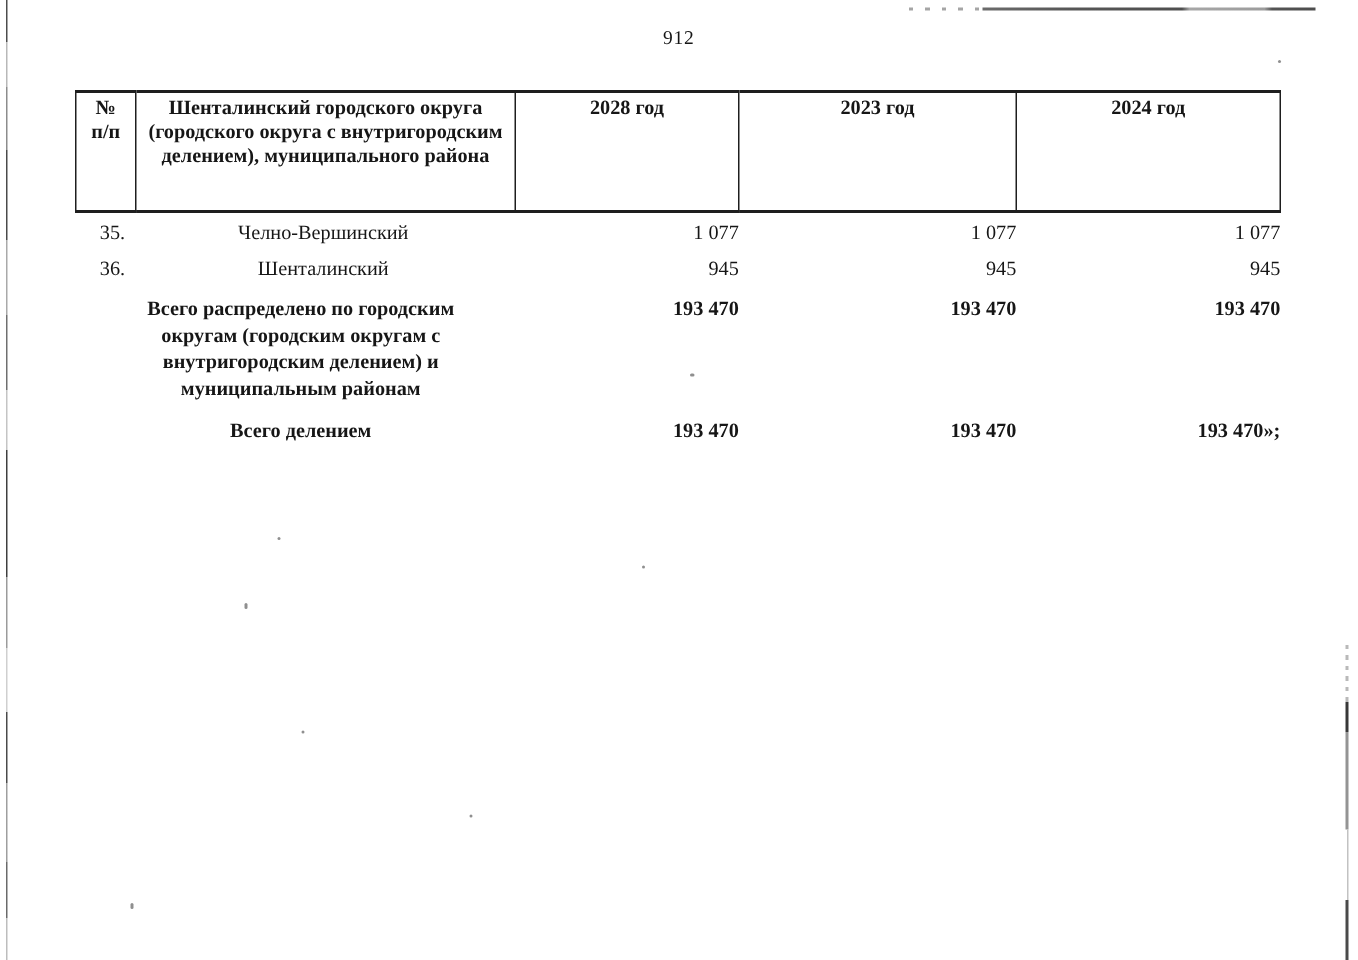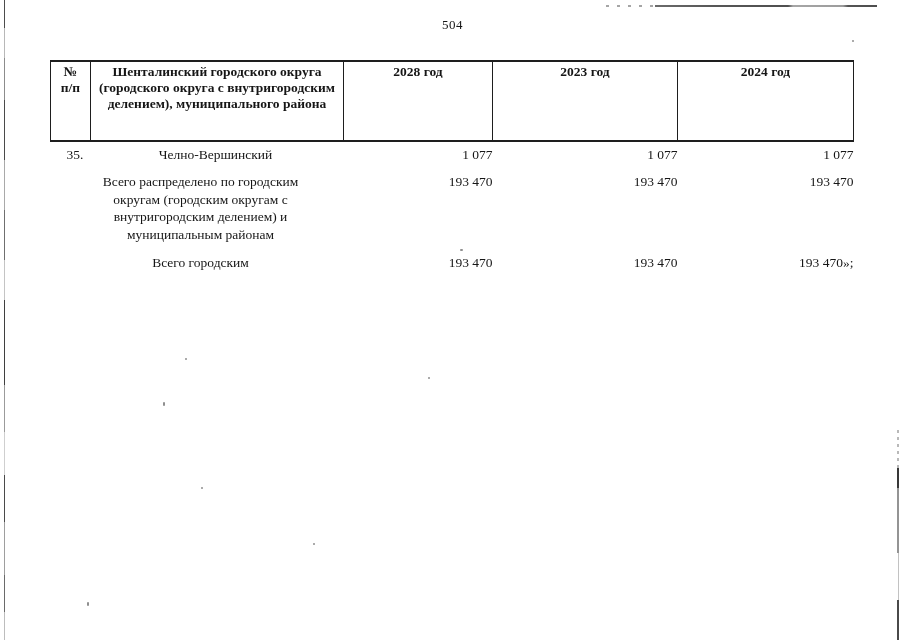--- a/index.html
+++ b/index.html
@@ -60,21 +60,21 @@
     border: none;
     vertical-align: top;
     font-size: 13.5px;
     line-height: 15px;
     padding: 5px 0 4px 0;
   }
   tbody td.num  { padding-left: 9px; text-align: center; }
   tbody td.name { padding-left: 7px; padding-right: 10px; text-align: center; }
   tbody td.val  { text-align: right; }
 
-  tbody tr.total td { font-weight: normal; line-height: 17.5px; }
+  tbody tr.total td { font-weight: bold; line-height: 17.5px; }
   tbody tr.total td.name { padding-right: 40px; }
   tbody tr.total-first td { padding-top: 7px; }
   tbody tr.total-last td  { padding-top: 7px; }
 
   
   .artifact { position: absolute; pointer-events: none; }
 
   .edge-left {
     left: 3.5px; top: 0; width: 1.5px; height: 640px;
     background: linear-gradient(to bottom,
@@ -140,21 +140,21 @@
 <div class="artifact edge-right-e"></div>
 <div class="artifact dot dot-a"></div>
 <div class="artifact dot dot-b"></div>
 <div class="artifact dot dot-c"></div>
 <div class="artifact dot dot-d"></div>
 <div class="artifact dot dot-e"></div>
 <div class="artifact dot dot-f"></div>
 <div class="artifact dot dot-g"></div>
 <div class="artifact dot dot-h"></div>
 
-<div class="page-number">504</div>
+<div class="page-number">912</div>
 
 <table class="doc-table">
   <colgroup>
     <col class="c-num">
       <col class="c-name">
       <col class="c-2022">
       <col class="c-2023">
       <col class="c-2024">
   </colgroup>
   <thead>
@@ -167,28 +167,35 @@
     </tr>
   </thead>
   <tbody>
     <tr>
       <td class="num">35.</td>
       <td class="name">Челно-Вершинский</td>
       <td class="val">1 077</td>
       <td class="val">1 077</td>
       <td class="val">1 077</td>
     </tr>
+    <tr>
+      <td class="num">36.</td>
+      <td class="name">Шенталинский</td>
+      <td class="val">945</td>
+      <td class="val">945</td>
+      <td class="val">945</td>
+    </tr>
     <tr class="total total-first">
       <td class="num"></td>
       <td class="name">Всего распределено по городским округам (городским округам с внутригородским делением) и муниципальным районам</td>
       <td class="val">193 470</td>
       <td class="val">193 470</td>
       <td class="val">193 470</td>
     </tr>
     <tr class="total total-last">
       <td class="num"></td>
-      <td class="name">Всего городским</td>
+      <td class="name">Всего делением</td>
       <td class="val">193 470</td>
       <td class="val">193 470</td>
       <td class="val">193 470»;</td>
     </tr>
   </tbody>
 </table>
 
 </body></html>

